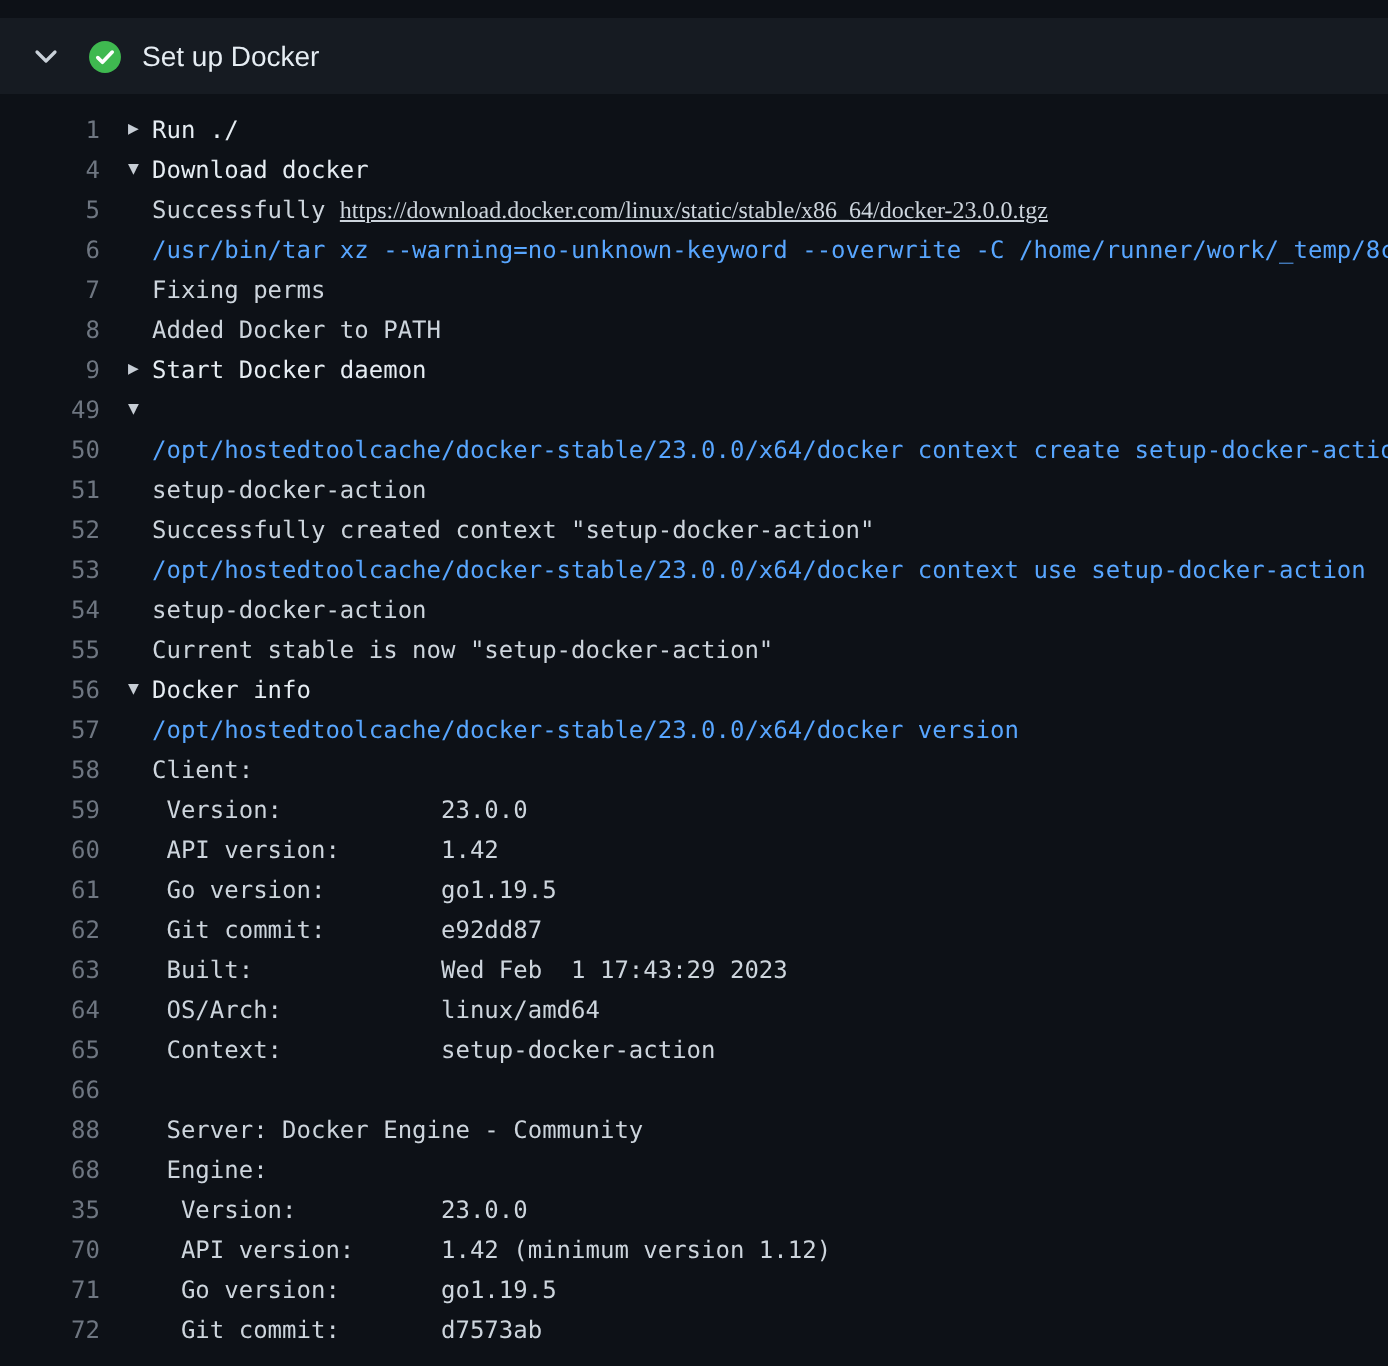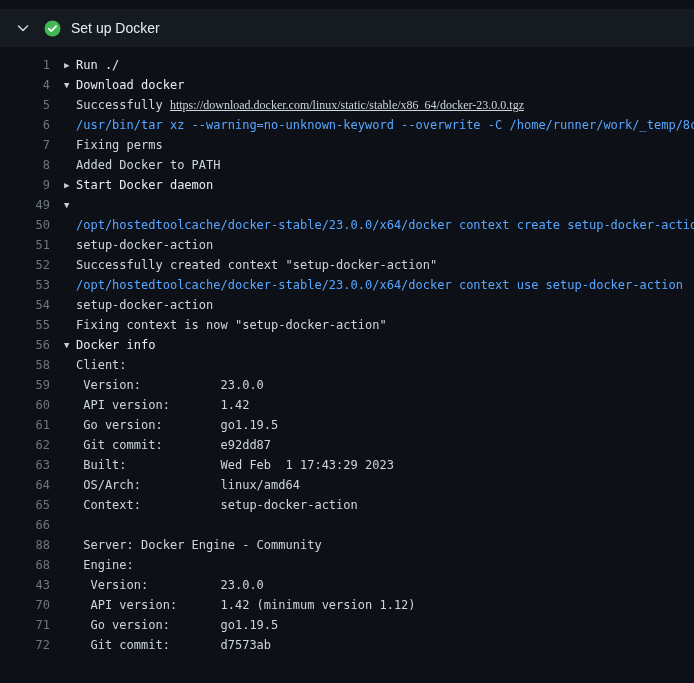--- a/index.html
+++ b/index.html
@@ -114,28 +114,32 @@
     <span class="content"><span class="marker"></span><span class="seg-command">/opt/hostedtoolcache/docker-stable/23.0.0/x64/docker context use setup-docker-action</span></span>
   </div>
 
   <div class="log-line">
     <span class="num">54</span>
     <span class="content"><span class="marker"></span><span class="seg-plain">setup-docker-action</span></span>
   </div>
 
   <div class="log-line">
     <span class="num">55</span>
-    <span class="content"><span class="marker"></span><span class="seg-plain">Fixing context is now "setup-docker-action"</span></span>
+    <span class="content"><span class="marker"></span><span class="seg-plain">Current stable is now "setup-docker-action"</span></span>
   </div>
 
   <div class="log-line group">
     <span class="num">56</span>
     <span class="content"><span class="marker">▼</span><span class="seg-group">Docker info</span></span>
   </div>
 
+  <div class="log-line">
+    <span class="num">57</span>
+    <span class="content"><span class="marker"></span><span class="seg-command">/opt/hostedtoolcache/docker-stable/23.0.0/x64/docker version</span></span>
+  </div>
 
   <div class="log-line">
     <span class="num">58</span>
     <span class="content"><span class="marker"></span><span class="seg-plain">Client:</span></span>
   </div>
 
   <div class="log-line">
     <span class="num">59</span>
     <span class="content"><span class="marker"></span><span class="seg-plain"> Version:           23.0.0</span></span>
   </div>
@@ -179,21 +183,21 @@
     <span class="num">88</span>
     <span class="content"><span class="marker"></span><span class="seg-plain"> Server: Docker Engine - Community</span></span>
   </div>
 
   <div class="log-line">
     <span class="num">68</span>
     <span class="content"><span class="marker"></span><span class="seg-plain"> Engine:</span></span>
   </div>
 
   <div class="log-line">
-    <span class="num">43</span>
+    <span class="num">35</span>
     <span class="content"><span class="marker"></span><span class="seg-plain">  Version:          23.0.0</span></span>
   </div>
 
   <div class="log-line">
     <span class="num">70</span>
     <span class="content"><span class="marker"></span><span class="seg-plain">  API version:      1.42 (minimum version 1.12)</span></span>
   </div>
 
   <div class="log-line">
     <span class="num">71</span>

